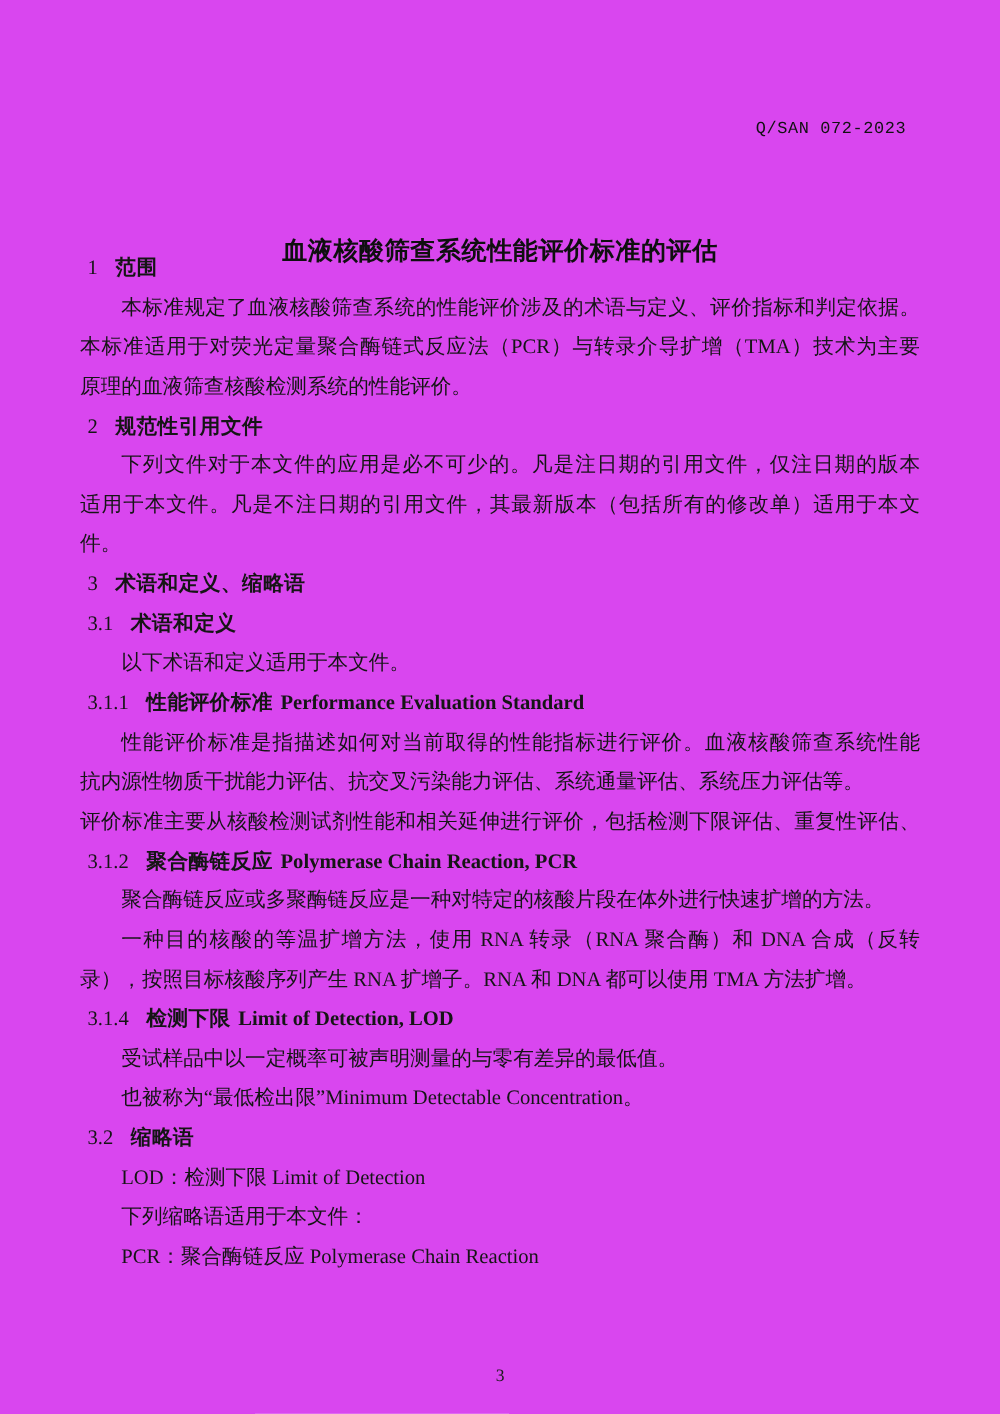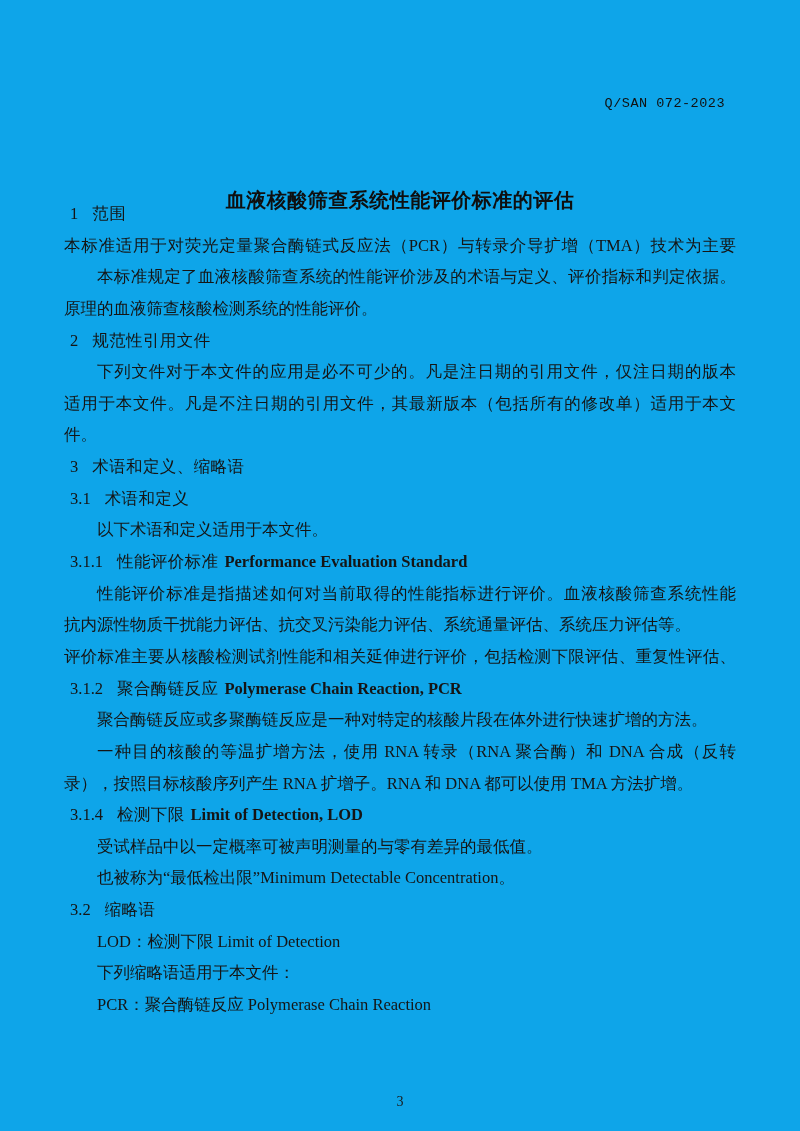--- a/index.html
+++ b/index.html
@@ -3,21 +3,21 @@
 <meta charset="utf-8">
 <style>
   html,body{margin:0;padding:0;}
   body{
     width:800px;height:1131px;
     background:#ffffff;
     font-family:"Liberation Serif","DejaVu Serif",serif;
     color:#151515;
   }
   .page{
-    position:relative;width:800px;height:1131px;background:#0ea5e9;overflow:hidden;
+    position:relative;width:800px;height:1131px;background:#d946ef;overflow:hidden;
   }
   .doc-code{
     position:absolute;top:96px;left:64px;width:661px;
     text-align:right;
     font-family:"Liberation Mono","DejaVu Sans Mono",monospace;
     font-size:13.5px;letter-spacing:0.5px;color:#111;
   }
   .doc-title{
     position:absolute;top:159px;left:0;width:800px;
     text-align:center;
@@ -28,42 +28,42 @@
     position:absolute;left:64px;top:198px;width:672px;
     font-size:16.5px;color:#151515;
   }
   .line{
     height:31.65px;line-height:31.65px;
   }
   .indent{text-indent:2em;}
   .fill{text-align:justify;text-align-last:justify;text-justify:inter-character;}
   .h{padding-left:6px;}
   .h .h-num{font-family:"Liberation Serif",serif;margin-right:14px;}
-  .h .h-zh{font-family:"Liberation Sans","DejaVu Sans",sans-serif;font-weight:400;letter-spacing:0.4px;}
+  .h .h-zh{font-family:"Liberation Sans","DejaVu Sans",sans-serif;font-weight:700;letter-spacing:0.4px;}
   .h .h-en{font-family:"Liberation Serif",serif;font-weight:bold;margin-left:6px;letter-spacing:0;}
   .page-number{
     position:absolute;top:1094px;left:0;width:800px;
     text-align:center;font-size:14px;color:#1a1a1a;
   }
 </style>
 </head>
 <body>
 
 <div class="page">
 
   <div class="doc-code">Q/SAN 072-2023</div>
 
   <div class="doc-title">血液核酸筛查系统性能评价标准的评估</div>
 
   <div class="content">
 
     <div class="line h"><span class="h-num">1</span><span class="h-zh">范围</span></div>
 
+    <div class="line indent fill">本标准规定了血液核酸筛查系统的性能评价涉及的术语与定义、评价指标和判定依据。</div>
     <div class="line fill">本标准适用于对荧光定量聚合酶链式反应法（PCR）与转录介导扩增（TMA）技术为主要</div>
-    <div class="line indent fill">本标准规定了血液核酸筛查系统的性能评价涉及的术语与定义、评价指标和判定依据。</div>
     <div class="line">原理的血液筛查核酸检测系统的性能评价。</div>
 
     <div class="line h"><span class="h-num">2</span><span class="h-zh">规范性引用文件</span></div>
 
     <div class="line indent fill">下列文件对于本文件的应用是必不可少的。凡是注日期的引用文件，仅注日期的版本</div>
     <div class="line fill">适用于本文件。凡是不注日期的引用文件，其最新版本（包括所有的修改单）适用于本文</div>
     <div class="line">件。</div>
 
     <div class="line h"><span class="h-num">3</span><span class="h-zh">术语和定义、缩略语</span></div>
 

